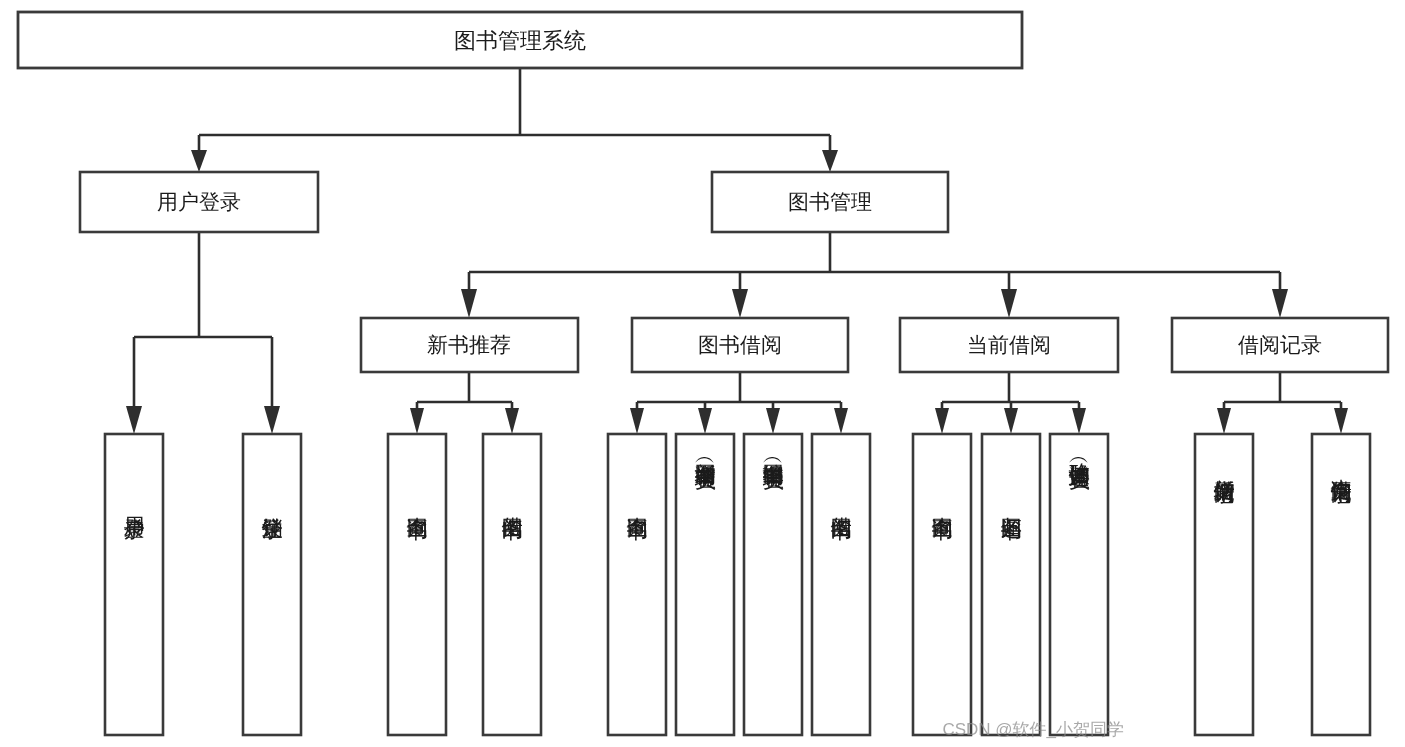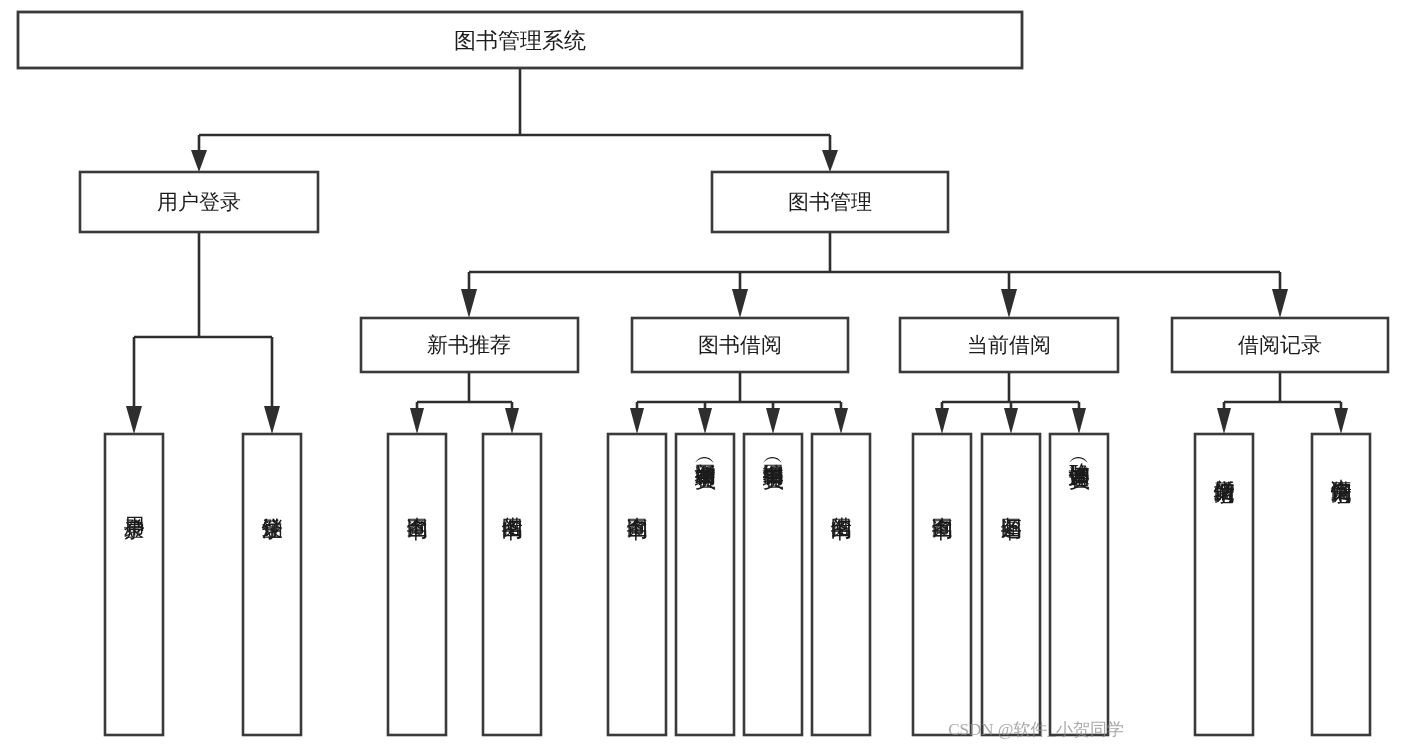--- a/index.html
+++ b/index.html
@@ -74,21 +74,21 @@
     writing-mode: vertical-rl;
     text-orientation: upright;
     letter-spacing: 1px;
     white-space: nowrap;
     text-align: center;
   }
   #watermark {
     position: absolute;
     right: 8px;
     bottom: 6px;
-    font-family: Liberation Serif, serif;
+    font-family: Liberation Sans, sans-serif;
     font-size: 17px;
     color: #8c8c8c;
     opacity: 0.75;
     white-space: nowrap;
     pointer-events: none;
   }
 </style>
 </head>
 <body>
 

